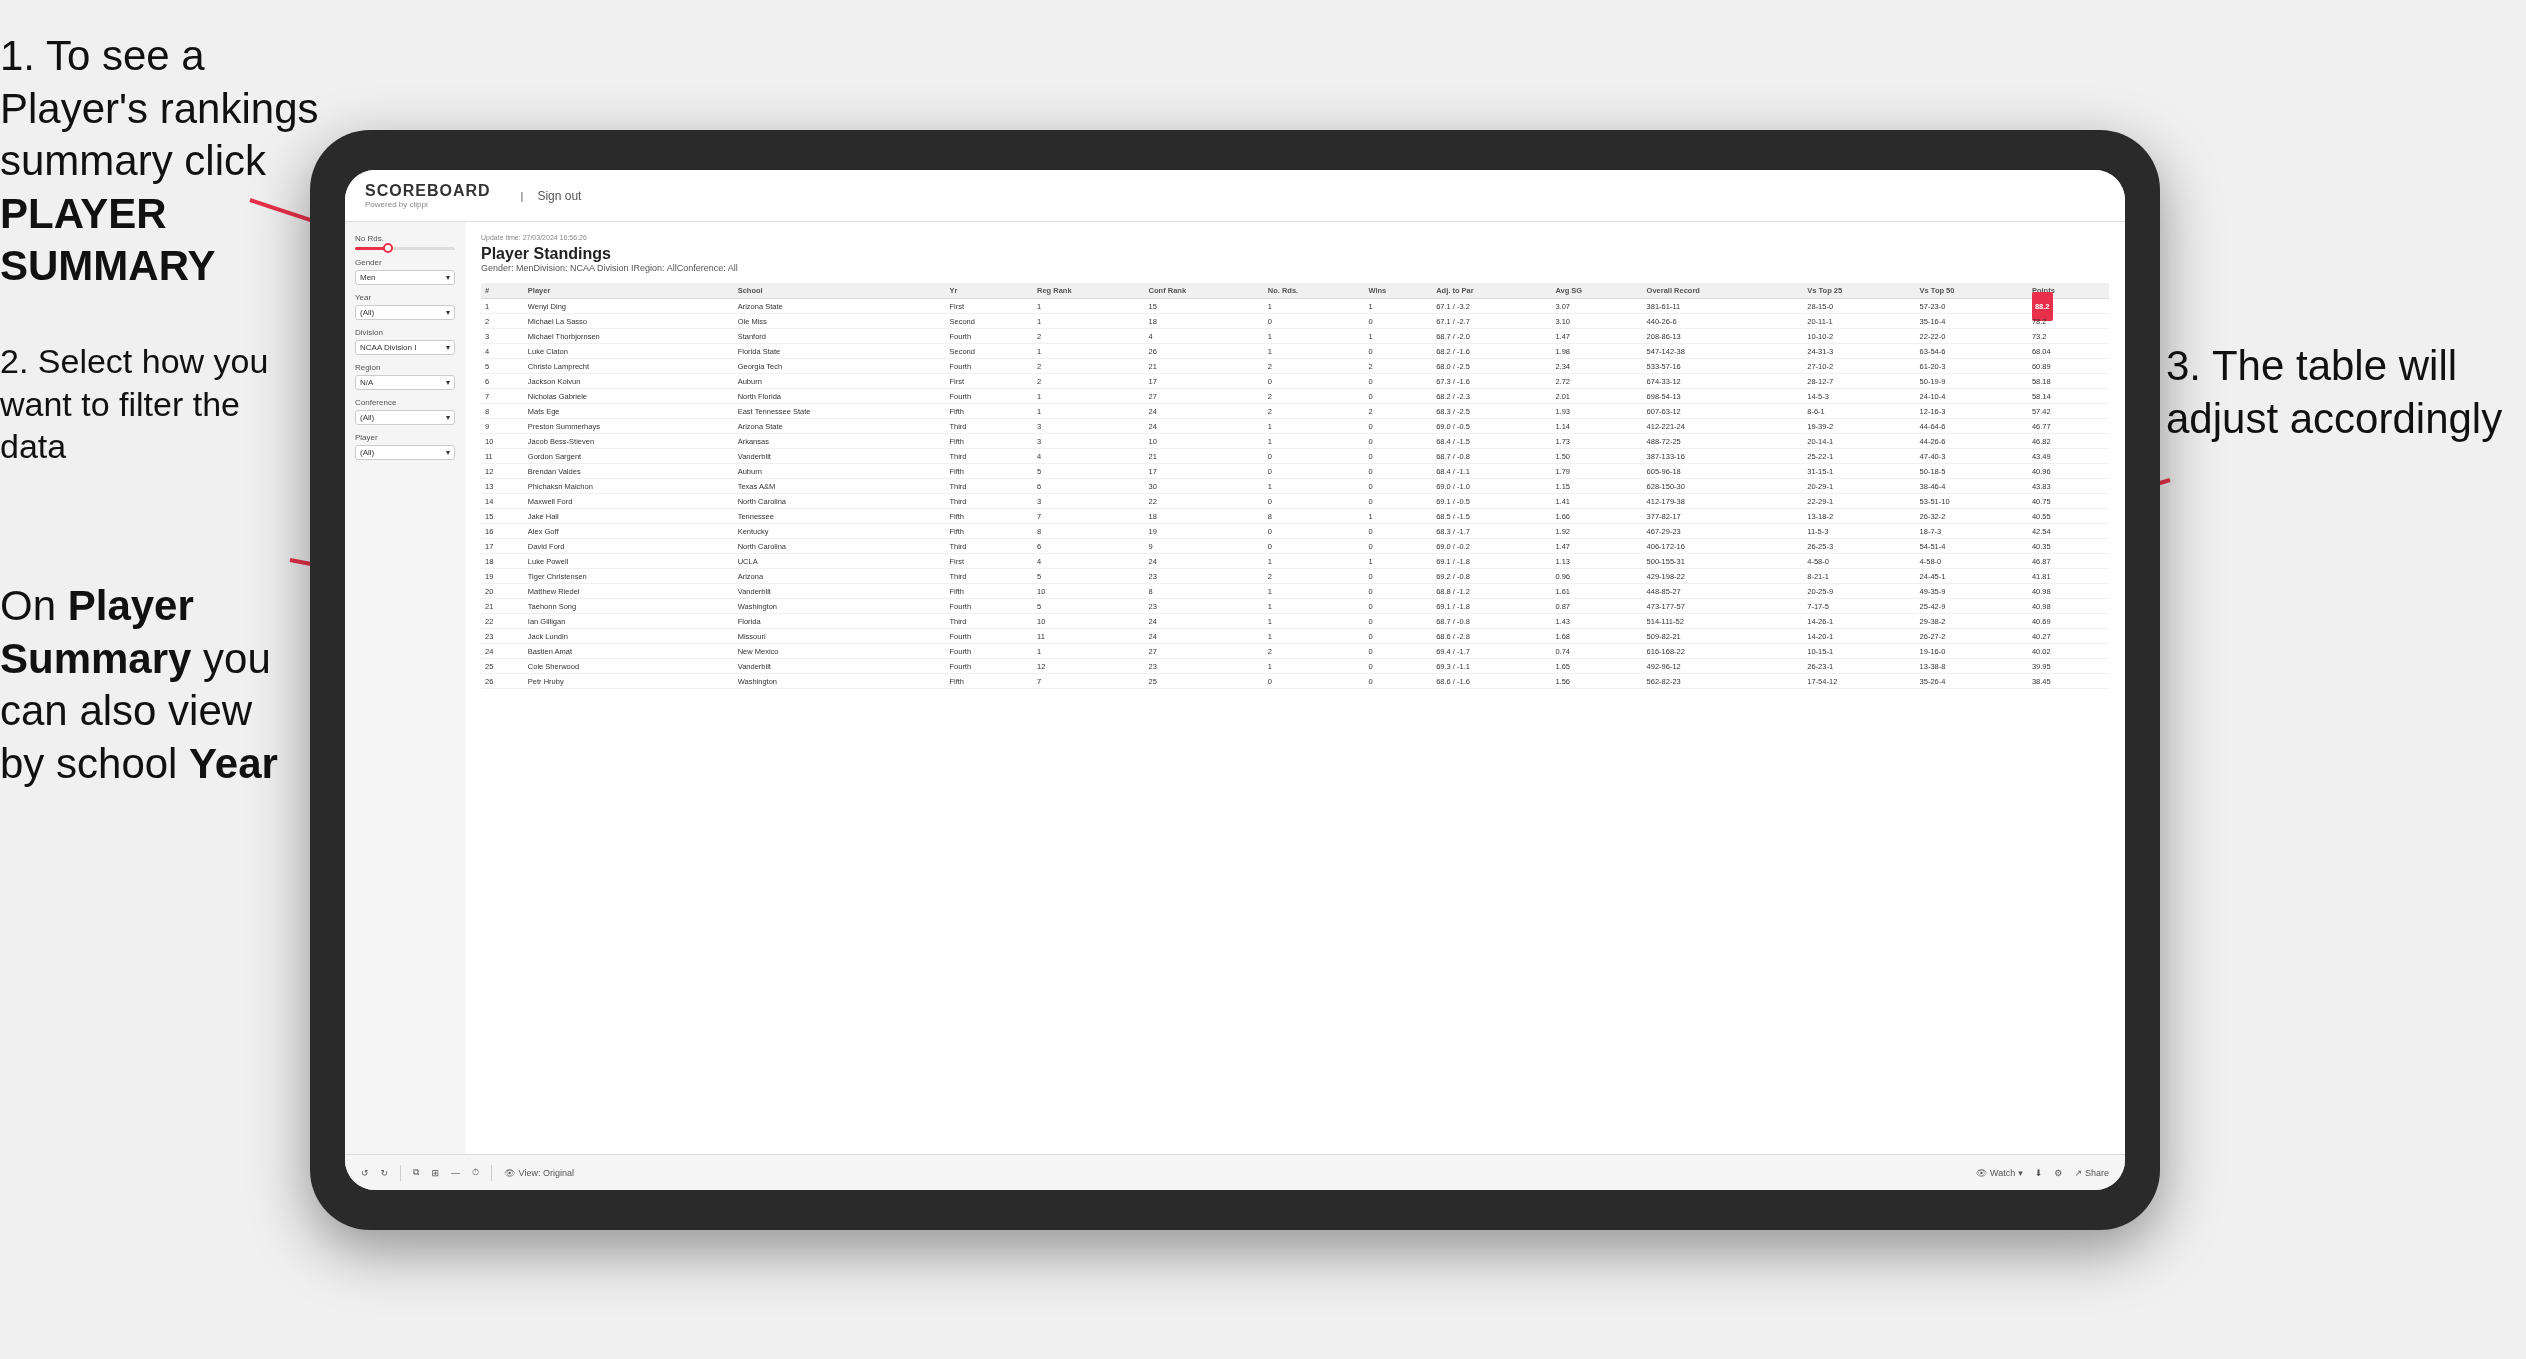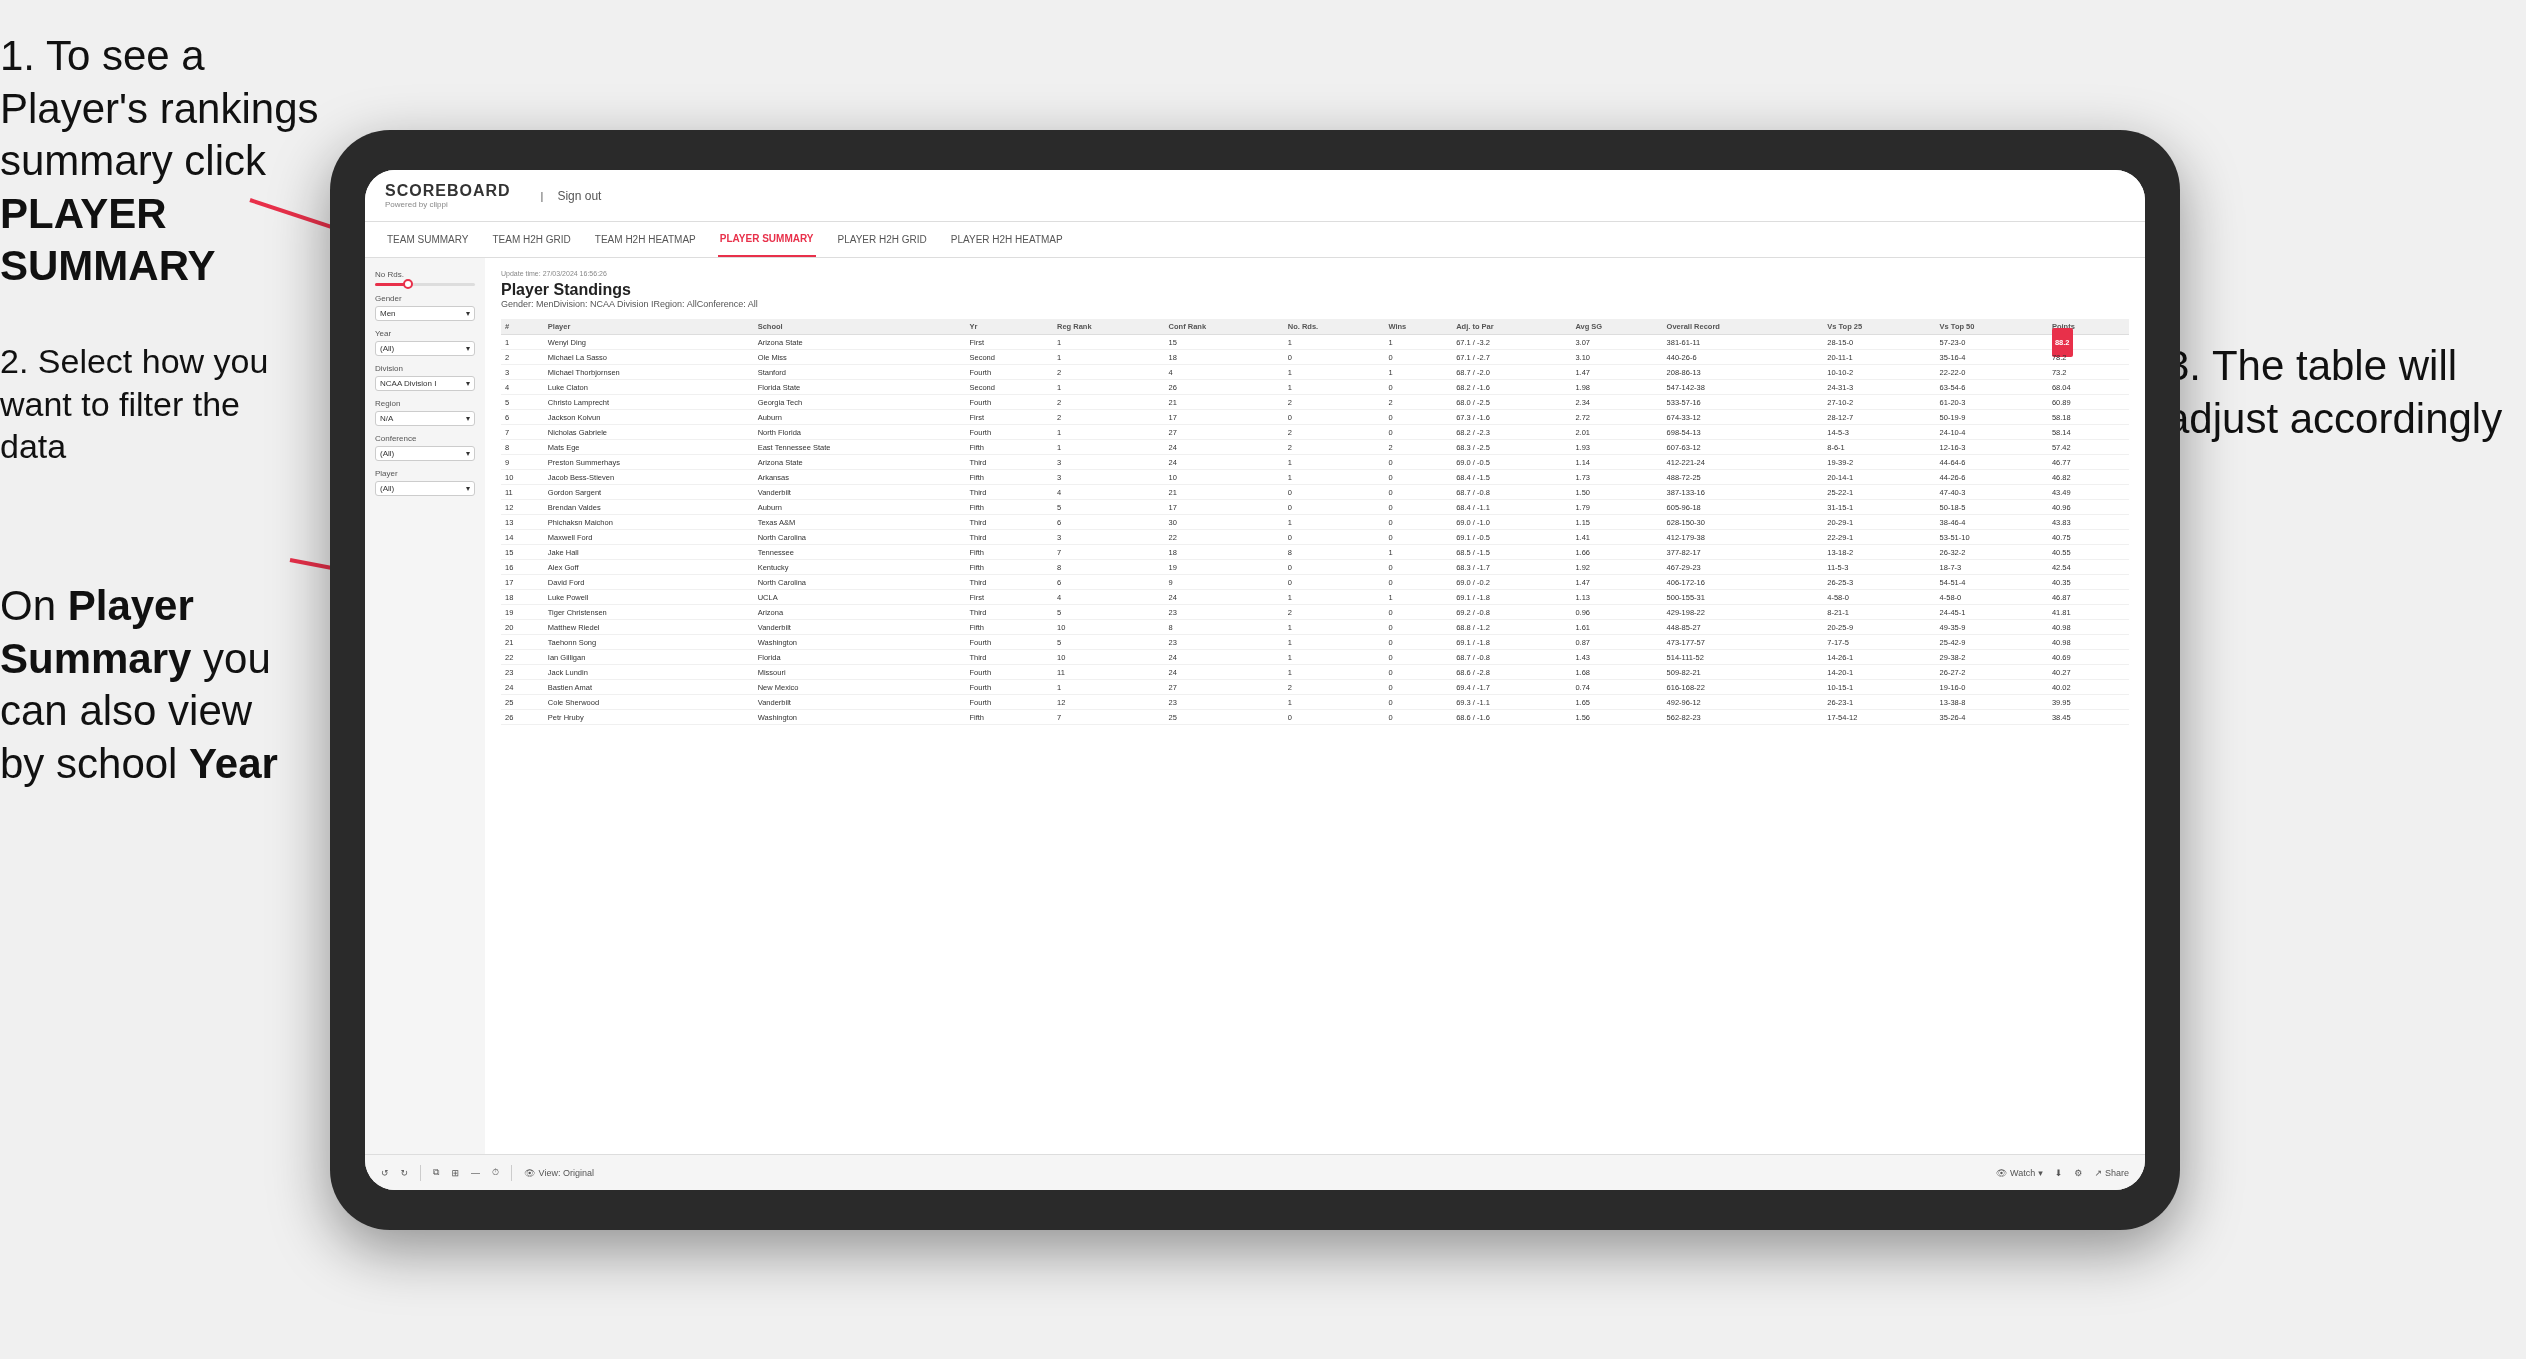--- a/index.html
+++ b/index.html
@@ -54,21 +54,21 @@
       width: 340px;
       font-size: 42px;
       line-height: 1.25;
       color: #111;
       text-align: left;
     }
 
     
     .tablet {
       position: absolute;
-      left: 330px;
+      left: 310px;
       top: 130px;
       width: 1850px;
       height: 1100px;
       background: #2a2a2a;
       border-radius: 60px;
       box-shadow: 0 20px 60px rgba(0,0,0,0.4);
       display: flex;
       align-items: center;
       justify-content: center;
     }
@@ -368,28 +368,20 @@
       <div class="app-logo">
         <span class="app-logo-top">SCOREBOARD</span>
         <span class="app-logo-sub">Powered by clippi</span>
       </div>
       <div class="nav-right">
         <span>|</span>
         <span class="nav-item">Sign out</span>
       </div>
     </div>
 
-    <div class="sub-navbar">
-      <span class="sub-nav-item">TEAM SUMMARY</span>
-      <span class="sub-nav-item">TEAM H2H GRID</span>
-      <span class="sub-nav-item">TEAM H2H HEATMAP</span>
-      <span class="sub-nav-item active">PLAYER SUMMARY</span>
-      <span class="sub-nav-item">PLAYER H2H GRID</span>
-      <span class="sub-nav-item">PLAYER H2H HEATMAP</span>
-    </div>
 
     <div class="main-content">
 
       <div class="sidebar">
         <div class="sidebar-label">No Rds.</div>
         <div class="slider-container">
           <div class="slider-track">
             <div class="slider-fill"></div>
             <div class="slider-thumb"></div>
           </div>

